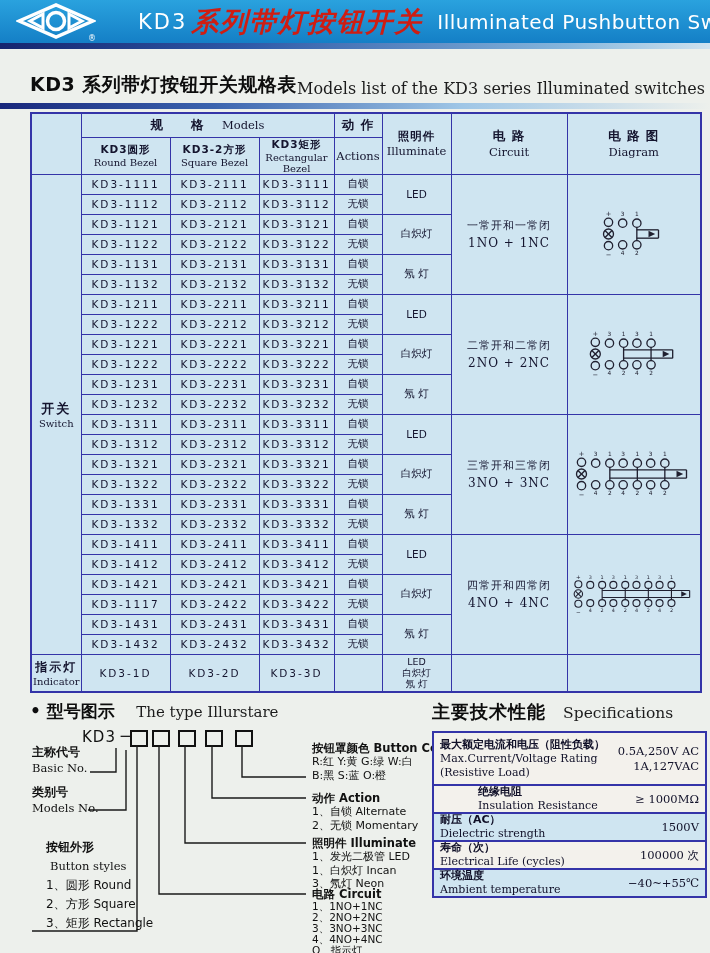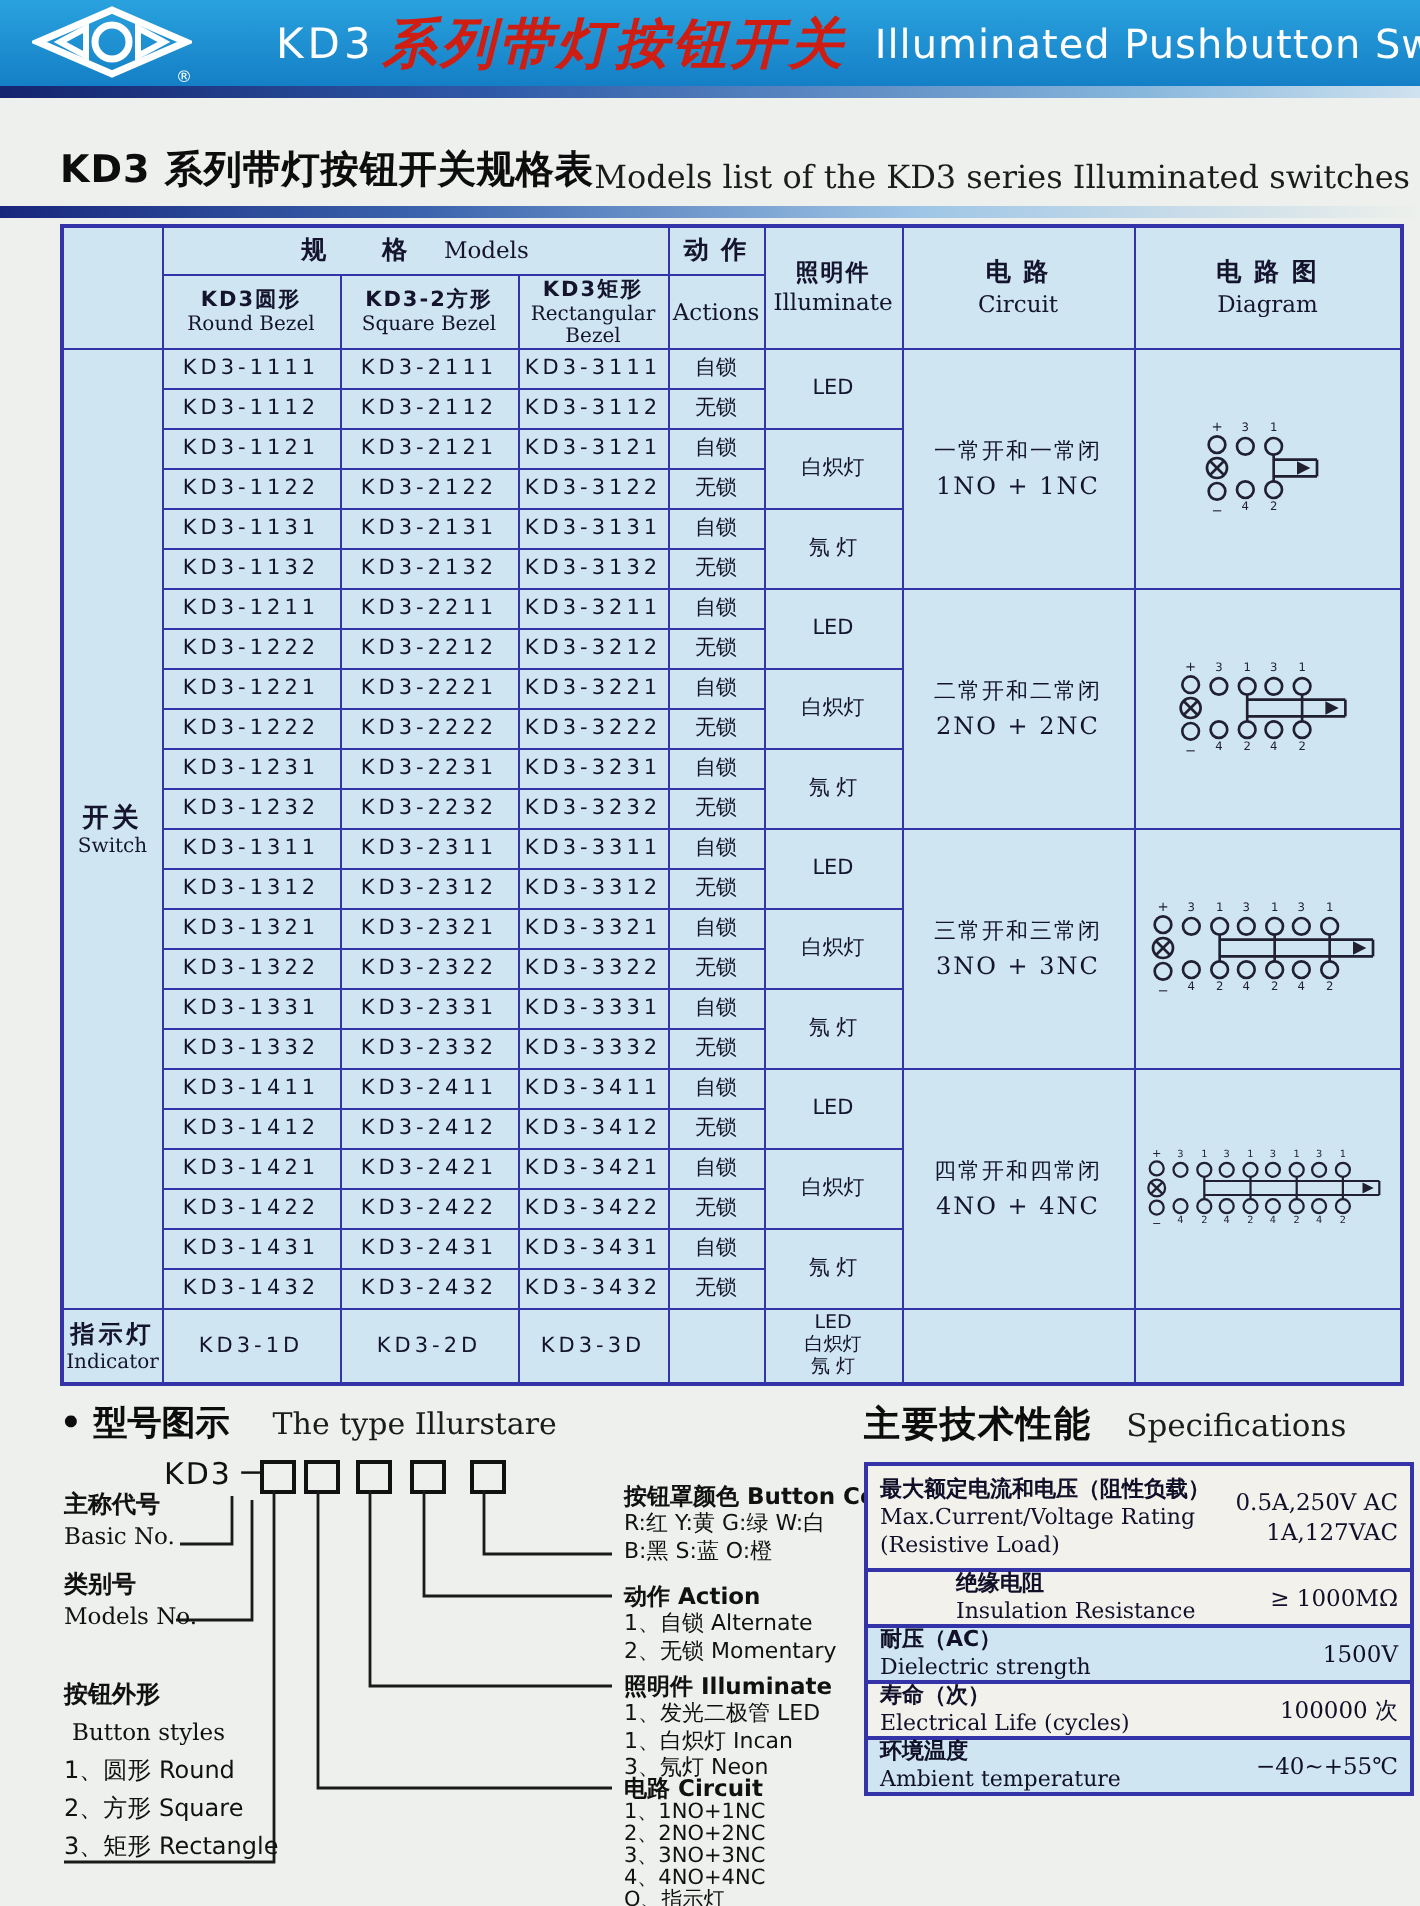--- a/index.html
+++ b/index.html
@@ -450,21 +450,21 @@
         <td class="act-alt">无锁</td>
       </tr>
       <tr class="row-main">
         <td class="model"><span>KD3-1421</span></td>
         <td class="model"><span>KD3-2421</span></td>
         <td class="model"><span>KD3-3421</span></td>
         <td>自锁</td>
         <td class="illum" rowspan="2">白炽灯</td>
       </tr>
       <tr class="row-alt">
-        <td class="model alt"><span>KD3-1422</span></td>
+        <td class="model alt"><span>KD3-1117</span></td>
         <td class="model alt"><span>KD3-2422</span></td>
         <td class="model alt"><span>KD3-3422</span></td>
         <td class="act-alt">无锁</td>
       </tr>
       <tr class="row-main">
         <td class="model"><span>KD3-1431</span></td>
         <td class="model"><span>KD3-2431</span></td>
         <td class="model"><span>KD3-3431</span></td>
         <td>自锁</td>
         <td class="illum" rowspan="2">氖 灯</td>
@@ -521,21 +521,21 @@
     </g>
   </svg>
   <div class="lbl" style="top:44px;left:2px;">
     <div class="cn">主称代号</div>
     <div class="en">Basic No.</div>
   </div>
   <div class="lbl" style="top:84px;left:2px;">
     <div class="cn">类别号</div>
     <div class="en">Models No.</div>
   </div>
-  <div class="lbl styles-block" style="top:138px;left:2px;">
+  <div class="lbl styles-block" style="top:138px;left:16px;">
     <div class="cn">按钮外形</div>
     <div class="en" style="margin-left:4px">Button styles</div>
     <div id="style-options">
         <div style="font-size: 12px;">1、圆形  Round</div>
         <div style="font-size: 12px;">2、方形  Square</div>
         <div style="font-size: 12px;">3、矩形  Rectangle</div>
       </div>
   </div>
   <div id="right-blocks">
       <div class="rblock" style="top: 42px;">

